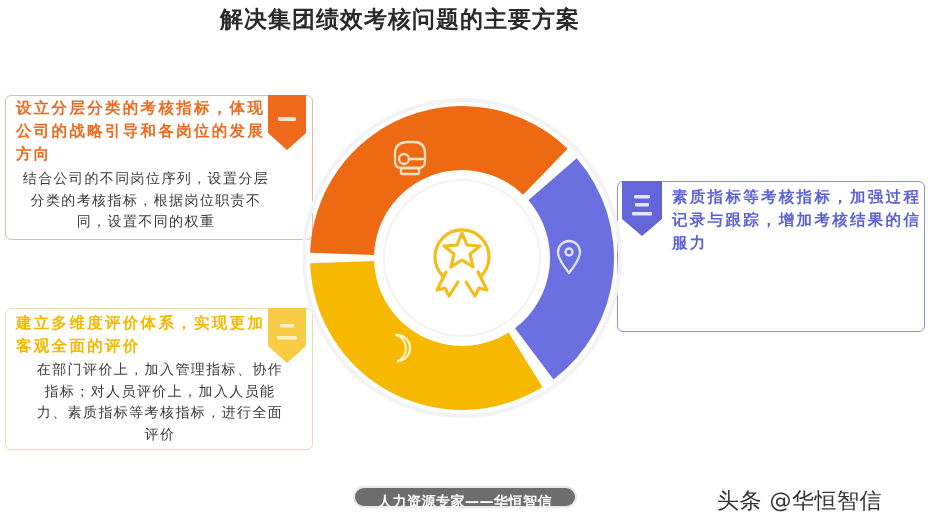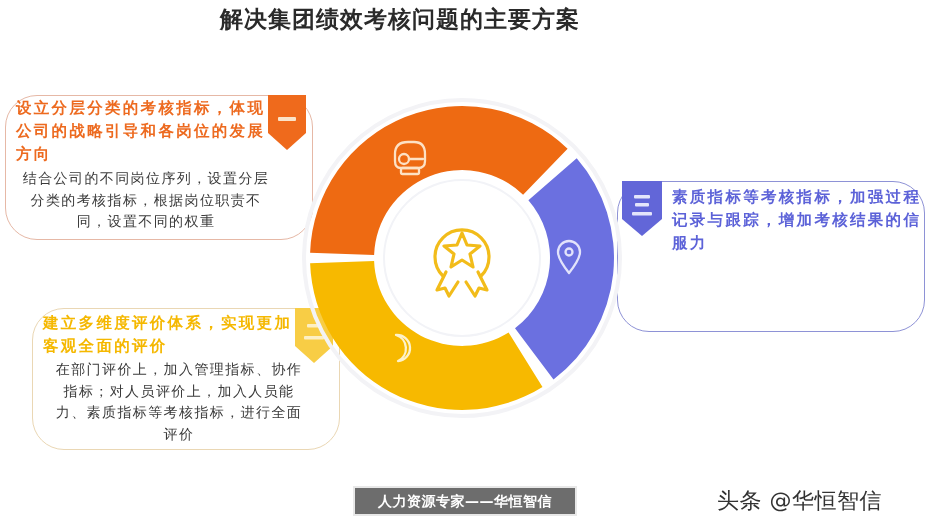--- a/index.html
+++ b/index.html
@@ -9,57 +9,58 @@
     font-family: "DejaVu Sans", "Liberation Sans", sans-serif;
     position: relative;
   }
   .title {
     position: absolute; left: 0; top: 4px; width: 800px;
     text-align: center; font-size: 23px; font-weight: bold;
     color: #2a2a2a; letter-spacing: 1px;
   }
   .card {
     position: absolute; box-sizing: border-box;
-    border-radius: 32px; background: #fff;
+    border-radius: 6px; background: #fff;
   }
   .card-1 { left: 5px; top: 95px; width: 308px; height: 145px; border: 1.5px solid #e6b8a6; }
-  .card-2 { left: 5px; top: 308px; width: 308px; height: 142px; border: 1.5px solid #ead7b4; margin-left: 27px; }
+  .card-2 { left: 5px; top: 308px; width: 308px; height: 142px; border: 1.5px solid #ead7b4; }
   .card-3 { left: 617px; top: 181px; width: 308px; height: 151px; border: 1.5px solid #8e92d6; }
 
   .card-heading {
     position: absolute; font-weight: bold; font-size: 15.5px;
     line-height: 23px; letter-spacing: 2.3px;
   }
   .card-body {
     position: absolute; font-size: 14px; line-height: 21.5px;
     color: #3a3a3a; letter-spacing: 1.4px; text-align: center;
   }
   .card-1 .card-heading { left: 10px; top: 1px; width: 255px; color: #ed6a1f; }
   .card-1 .card-body { left: 10px; top: 72px; width: 260px; }
   .card-2 .card-heading { left: 10px; top: 3px; width: 255px; color: #f5b800; }
-  .card-2 .card-body { left: 16px; top: 50px; width: 260px; }
+  .card-2 .card-body { left: 24px; top: 50px; width: 260px; }
   .card-3 .card-heading { left: 54px; top: 4px; width: 250px; color: #5c62d8; }
   .card-3 .card-body { left: 54px; top: 69px; width: 248px; }
 
   .badge {
     position: absolute; width: 38px; height: 55px;
   }
   .badge svg { display: block; }
   .card-1 .badge { left: 262px; top: -1.5px; }
   .card-2 .badge { left: 262px; top: -1.5px; }
   .card-3 .badge { left: 4px; top: -1.5px; }
 
   .donut { position: absolute; left: 300px; top: 96px; }
 
   .footer-tag {
     position: absolute; left: 355px; top: 488px;
-    width: 220px; height: 26px; background: #6d6d6d;
+    width: 220px; height: 18px; background: #6d6d6d;
     color: #fff; font-size: 14px; font-weight: bold; line-height: 26px;
     text-align: center; letter-spacing: 0.5px;
     box-shadow: 0 0 0 2px #e8e8e8;
+    border-radius: 11px;
   }
   .watermark {
     position: absolute; left: 717px; top: 486px; font-size: 22px;
     color: #333; letter-spacing: 0.5px;
   }
 </style>
 </head>
 <body>
 
 <div class="title">解决集团绩效考核问题的主要方案</div>

